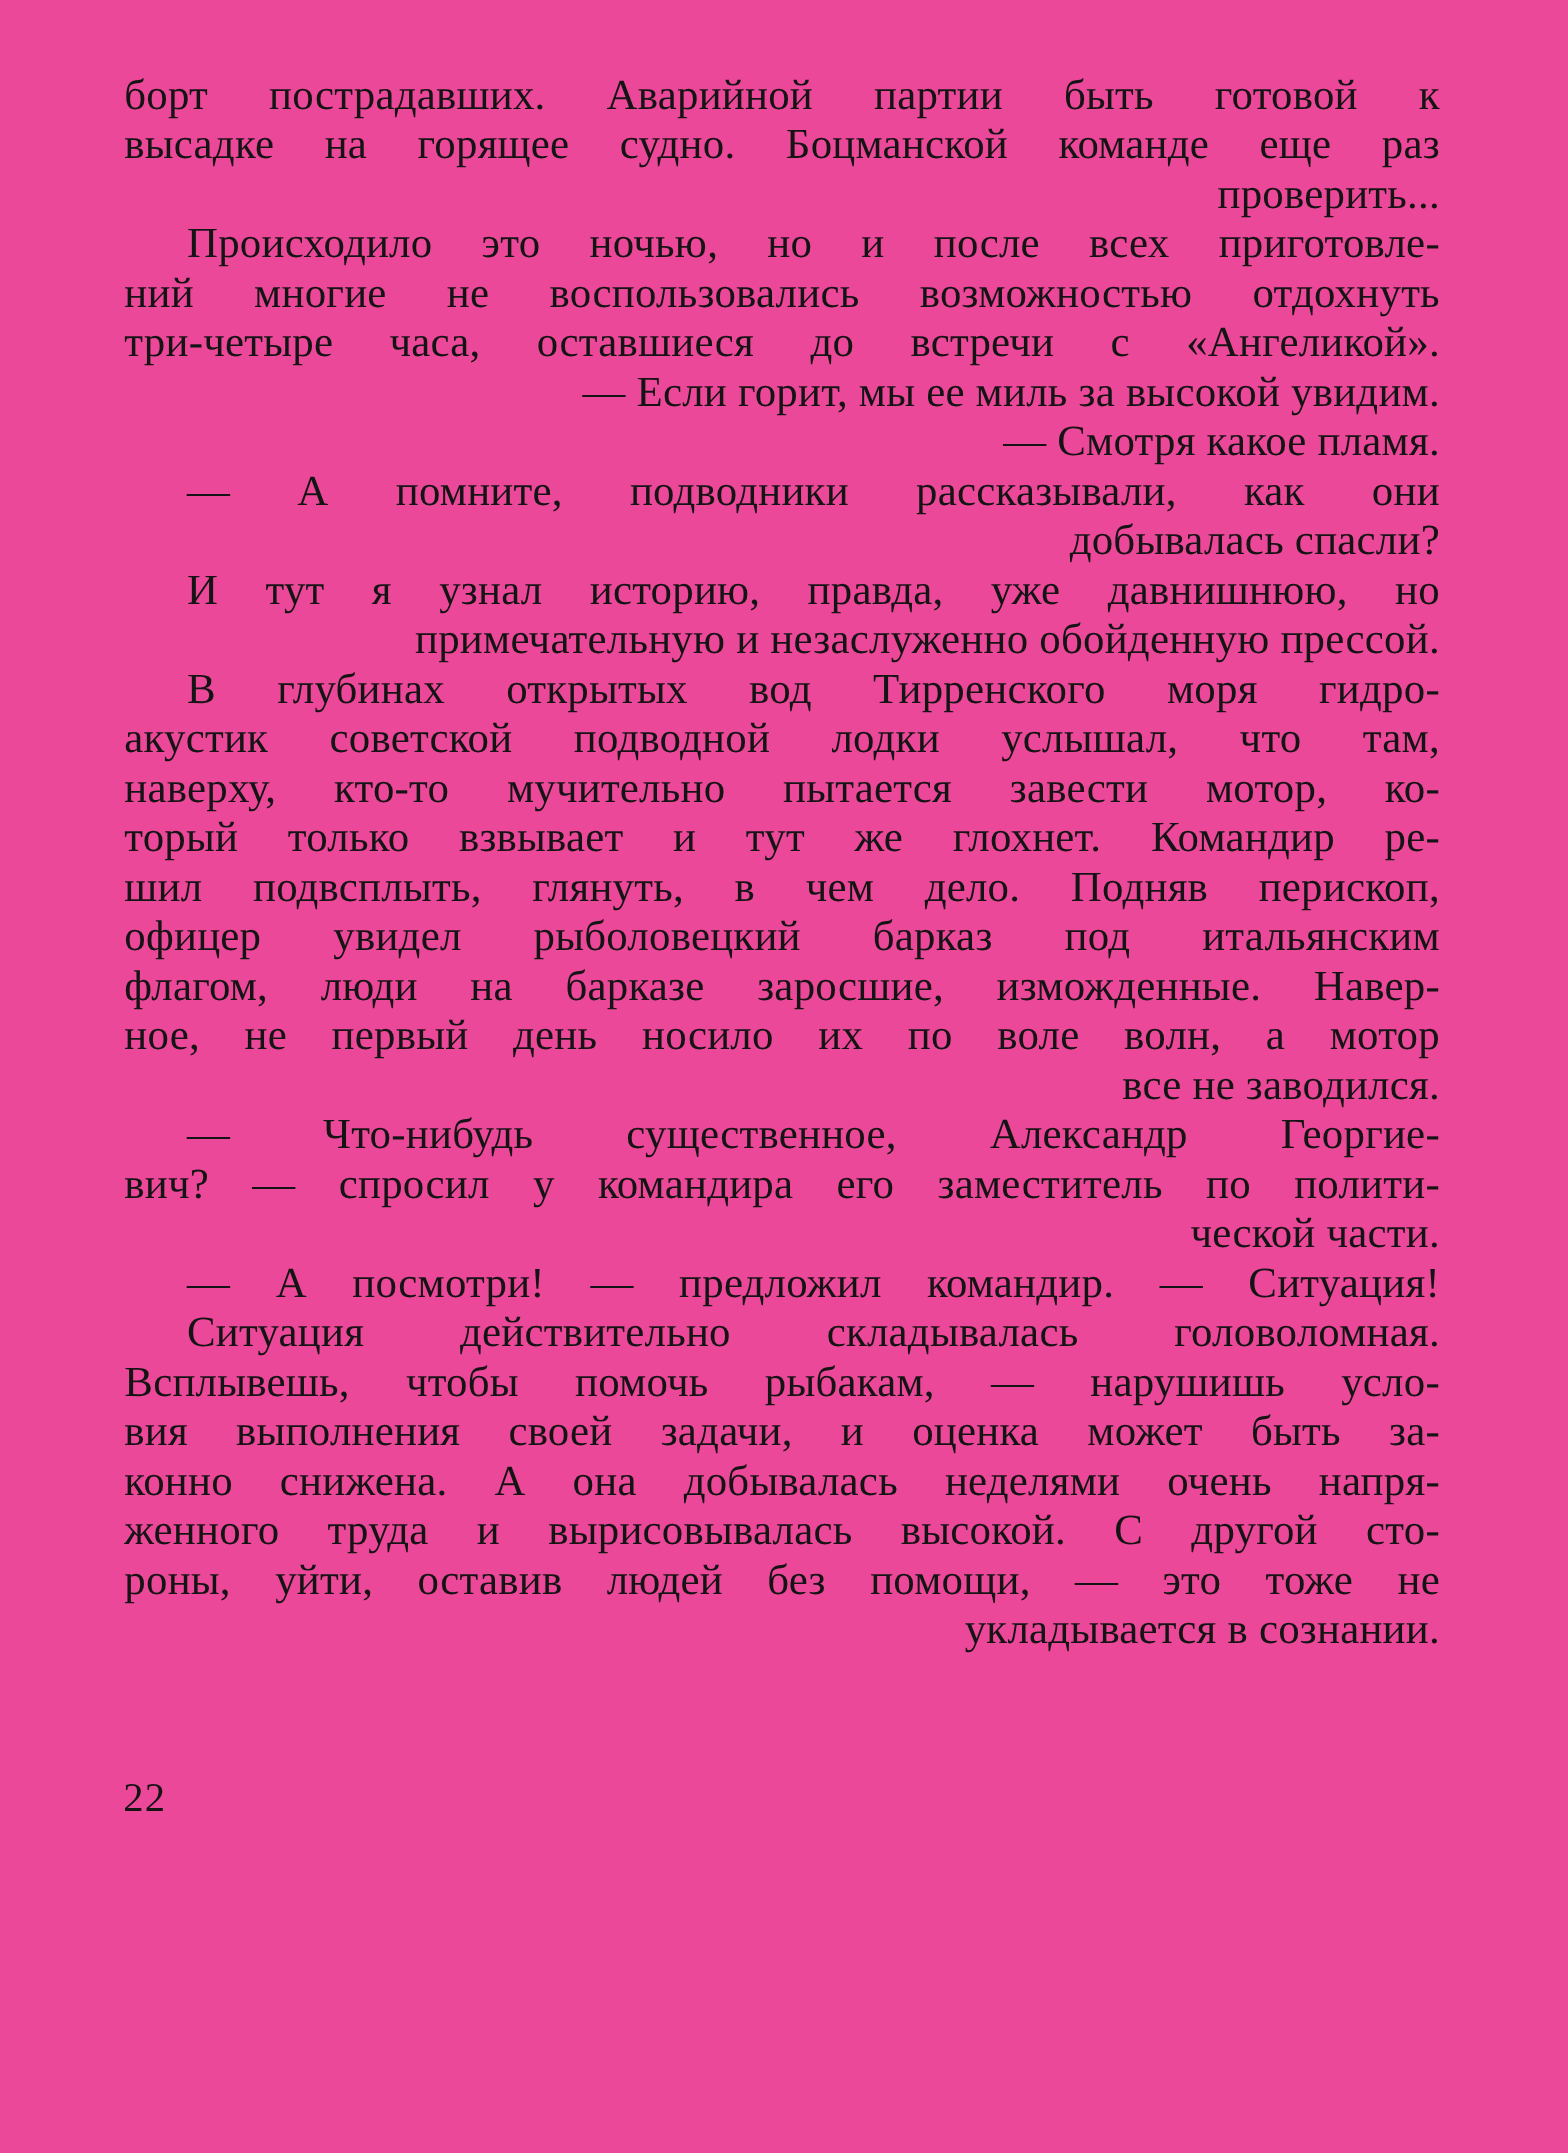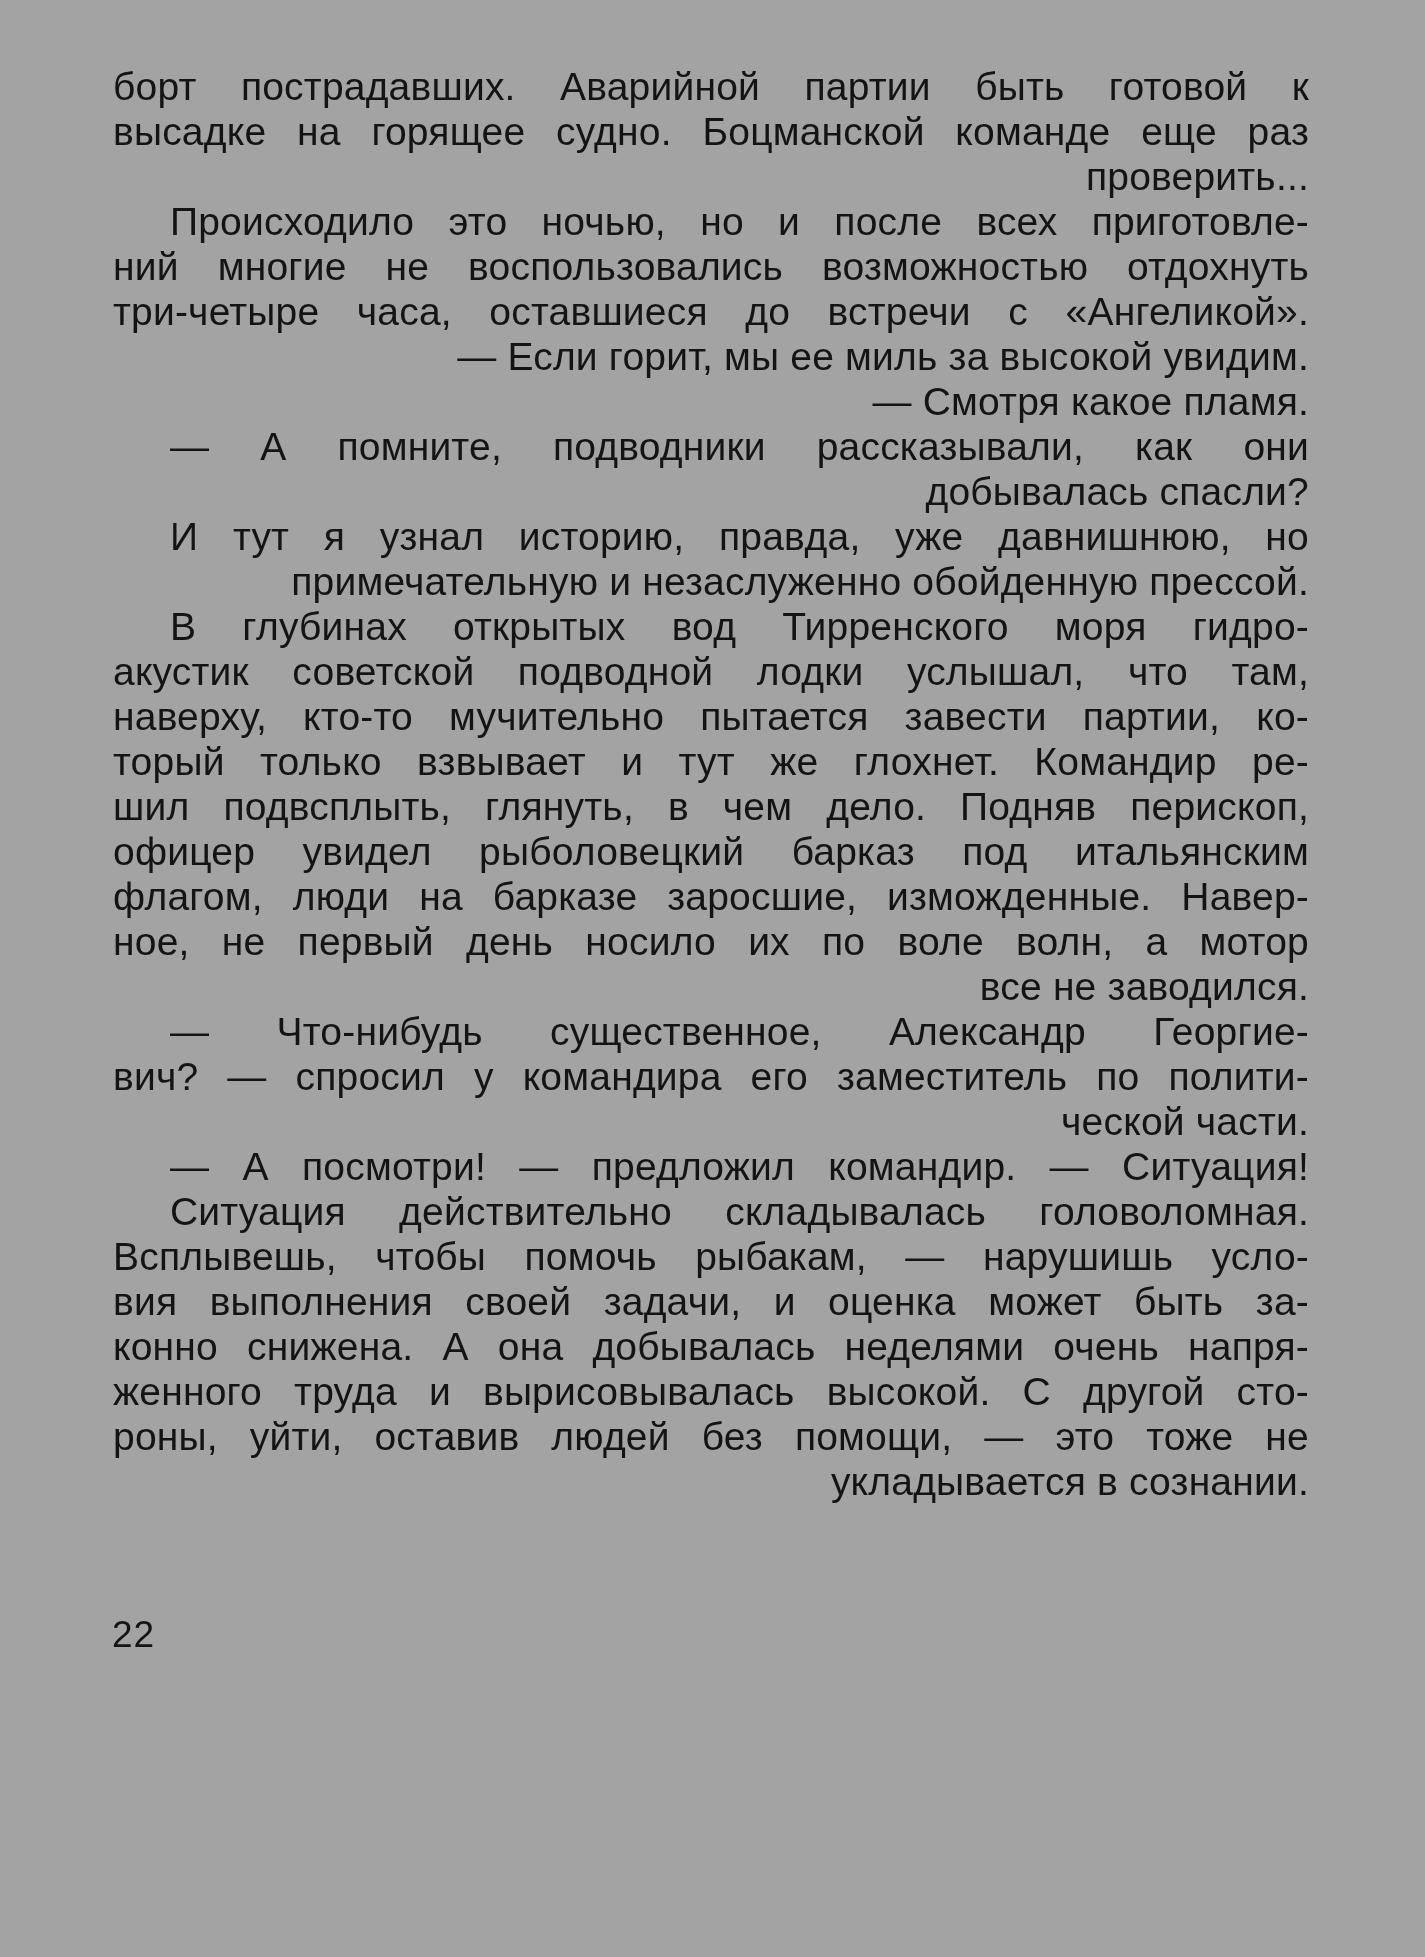--- a/index.html
+++ b/index.html
@@ -4,23 +4,23 @@
 <style>
   html, body {
     margin: 0;
     padding: 0;
     background: #ffffff;
   }
   .page {
     position: relative;
     width: 1425px;
     height: 1957px;
-    background: #a3a3a3;
+    background: #ec4899;
     overflow: hidden;
-    font-family: Liberation Sans, sans-serif;
+    font-family: Liberation Serif, serif;
     color: #141414;
   }
   .text-block {
     position: absolute;
     left: 113px;
     top: 64px;
     width: 1196px;
   }
   .line {
     font-size: 39px;
@@ -59,21 +59,21 @@
       <div class="line just">ний многие не воспользовались возможностью отдохнуть</div>
       <div class="line just">три-четыре часа, оставшиеся до встречи с «Ангеликой».</div>
       <div class="line ind">— Если горит, мы ее миль за высокой увидим.</div>
       <div class="line ind">— Смотря какое пламя.</div>
       <div class="line just ind">— А помните, подводники рассказывали, как они</div>
       <div class="line">добывалась спасли?</div>
       <div class="line just ind">И тут я узнал историю, правда, уже давнишнюю, но</div>
       <div class="line">примечательную и незаслуженно обойденную прессой.</div>
       <div class="line just ind">В глубинах открытых вод Тирренского моря гидро-</div>
       <div class="line just">акустик советской подводной лодки услышал, что там,</div>
-      <div class="line just">наверху, кто-то мучительно пытается завести партии, ко-</div>
+      <div class="line just">наверху, кто-то мучительно пытается завести мотор, ко-</div>
       <div class="line just">торый только взвывает и тут же глохнет. Командир ре-</div>
       <div class="line just">шил подвсплыть, глянуть, в чем дело. Подняв перископ,</div>
       <div class="line just">офицер увидел рыболовецкий барказ под итальянским</div>
       <div class="line just">флагом, люди на барказе заросшие, изможденные. Навер-</div>
       <div class="line just">ное, не первый день носило их по воле волн, а мотор</div>
       <div class="line">все не заводился.</div>
       <div class="line just ind">— Что-нибудь существенное, Александр Георгие-</div>
       <div class="line just">вич? — спросил у командира его заместитель по полити-</div>
       <div class="line">ческой части.</div>
       <div class="line just ind">— А посмотри! — предложил командир. — Ситуация!</div>

